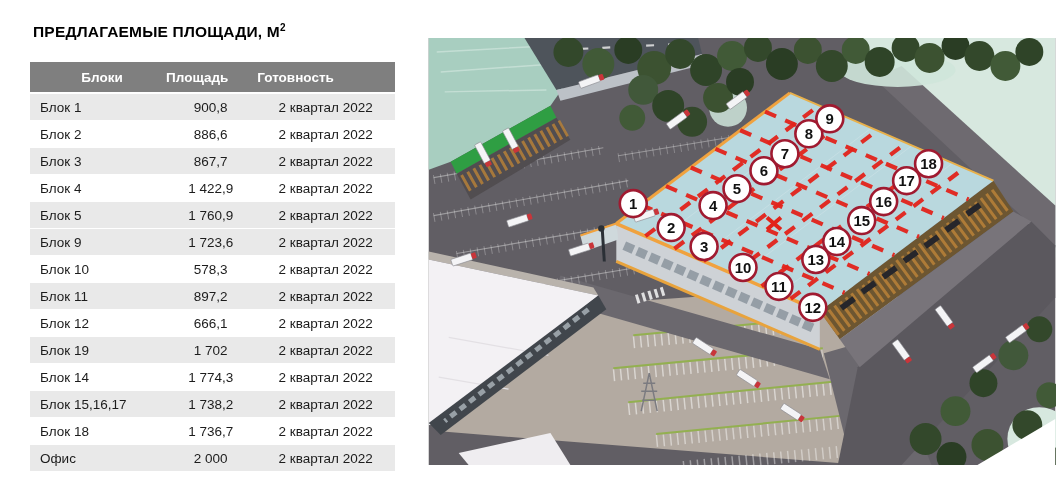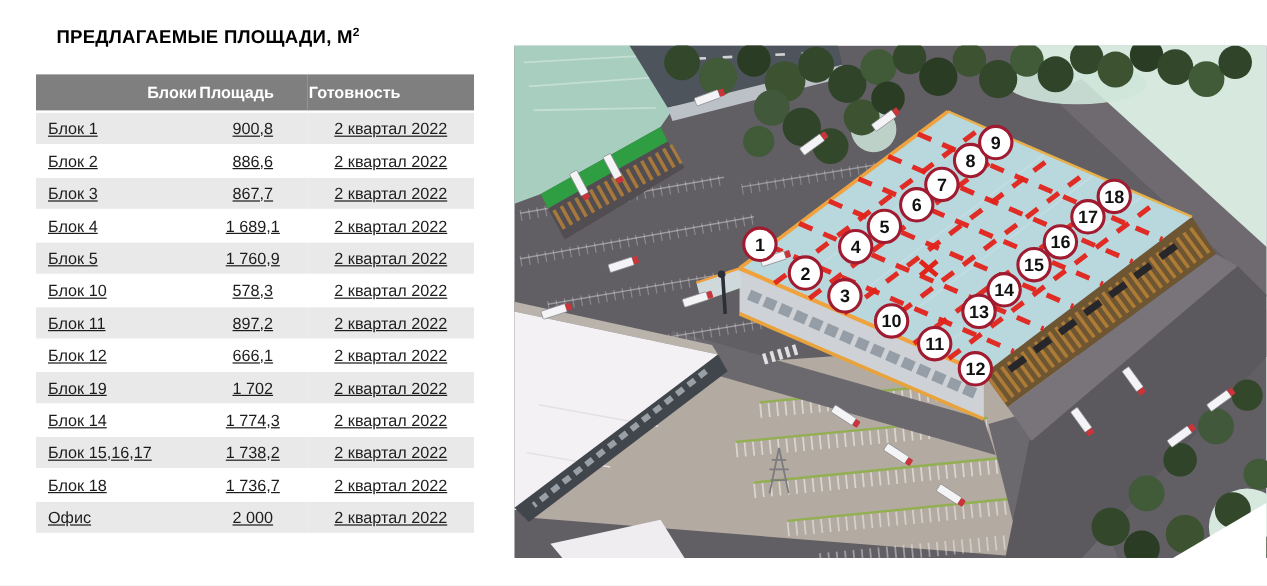--- a/index.html
+++ b/index.html
@@ -1,24 +1,24 @@
 <!DOCTYPE html>
 <html><head>
 <meta charset="utf-8">
 <style>
   html,body{margin:0;padding:0;background:#ffffff;}
   body{width:1056px;height:488px;font-family:"Liberation Sans",sans-serif;position:relative;overflow:hidden;}
   .page{position:absolute;inset:0;background:#fff;}
-  .title{position:absolute;left:47px;top:22px;font-size:15.5px;font-weight:bold;color:#000;letter-spacing:.2px;}
+  .title{position:absolute;left:33px;top:22px;font-size:15.5px;font-weight:bold;color:#000;letter-spacing:.2px;}
   .title sup{font-size:10px;}
   table.areas{position:absolute;left:30px;top:62px;width:365px;border-collapse:collapse;table-layout:fixed;font-size:13.5px;color:#1c1c1c;}
   table.areas col.c1{width:37%;} table.areas col.c2{width:25%;} table.areas col.c3{width:38%;}
   table.areas th{background:#7f7f7f;color:#fff;font-weight:bold;height:28px;text-align:left;font-size:13.5px;border-bottom:2px solid #fff;}
-  table.areas th:first-child{text-align:right;padding-left:10px;}
-  table.areas td{height:24px;text-align:center;border-bottom:1px solid #fff;white-space:nowrap;text-decoration:underline;}
+  table.areas th:first-child{text-align:center;padding-left:10px;}
+  table.areas td{height:24px;text-align:center;border-bottom:1px solid #fff;white-space:nowrap;}
   table.areas td:first-child{text-align:left;padding-left:10px;}
   table.areas tr.odd{background:#e9e9e9;}
   table.areas tr.even{background:#ffffff;margin-top:45px;}
   .render{position:absolute;left:428px;top:38px;width:628px;height:427px;}
   .marker-num{font:bold 15px "Liberation Sans",sans-serif;}
   svg{display:block;}
 </style>
 </head>
 <body>
 
@@ -50,26 +50,31 @@
           <td>886,6</td>
           <td>2 квартал 2022</td>
         </tr>
         <tr class="odd">
           <td>Блок 3</td>
           <td>867,7</td>
           <td>2 квартал 2022</td>
         </tr>
         <tr class="even">
           <td>Блок 4</td>
-          <td>1 689,1</td>
+          <td>1 422,9</td>
           <td>2 квартал 2022</td>
         </tr>
         <tr class="odd">
           <td>Блок 5</td>
           <td>1 760,9</td>
+          <td>2 квартал 2022</td>
+        </tr>
+        <tr class="odd">
+          <td>Блок 9</td>
+          <td>1 723,6</td>
           <td>2 квартал 2022</td>
         </tr>
         <tr class="even">
           <td>Блок 10</td>
           <td>578,3</td>
           <td>2 квартал 2022</td>
         </tr>
         <tr class="odd">
           <td>Блок 11</td>
           <td>897,2</td>

